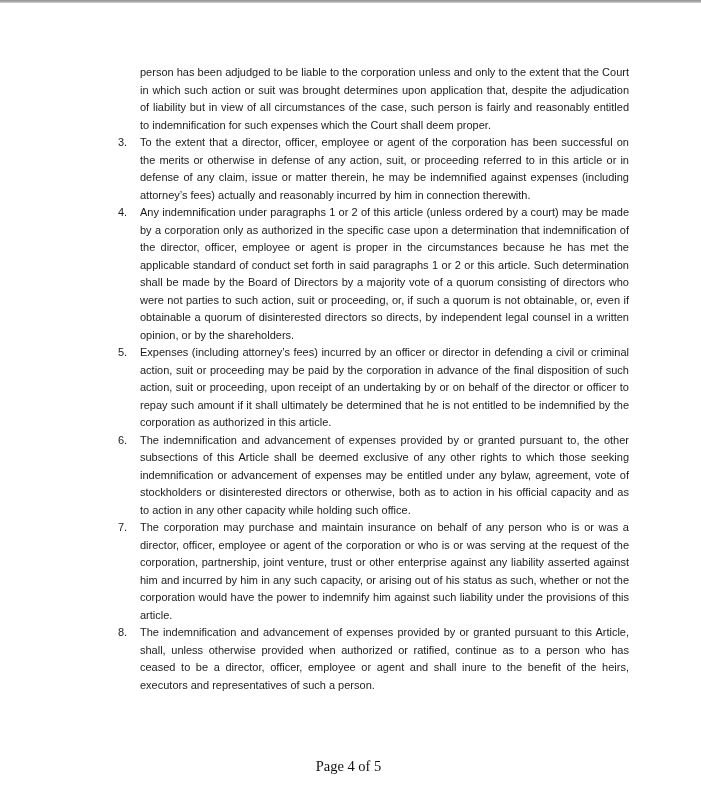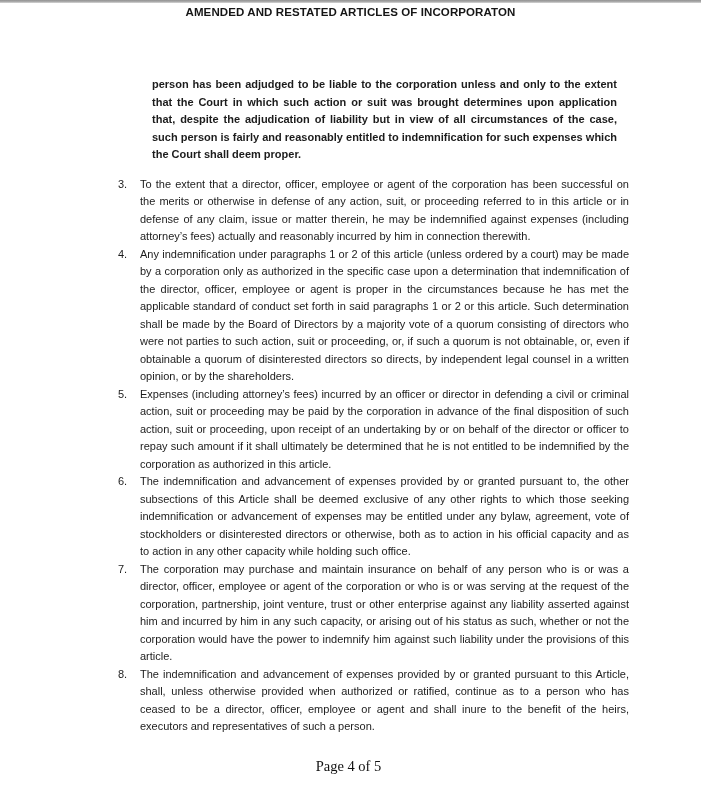--- a/index.html
+++ b/index.html
@@ -34,21 +34,21 @@
   .doc-body {
     position: absolute;
     top: 64px;
     left: 140px;
     width: 489px;
     font-size: 11px;
     line-height: 17.5px;
     text-align: justify;
     text-justify: inter-word;
   }
-  .para { margin: 12px; font-weight: bold; }
+  .para { margin: 0; }
   .list-item {
     position: relative;
     margin: 0;
   }
   .item-number {
     position: absolute;
     left: -22px;
     top: 0;
     text-align: left;
   }
@@ -60,21 +60,20 @@
     font-size: 14.5px;
     color: #111111;
   }
 </style>
 </head>
 <body>
 
 <div class="top-bar"></div>
 
 <div class="doc-header">
-  <div>AMENDED AND RESTATED ARTICLES OF INCORPORATON</div>
 </div>
 
 <div class="doc-body">
   <p class="para">person has been adjudged to be liable to the corporation unless and only to the extent that the Court in which such action or suit was brought determines upon application that, despite the adjudication of liability but in view of all circumstances of the case, such person is fairly and reasonably entitled to indemnification for such expenses which the Court shall deem proper.</p>
 
   <div class="list-item">
     <span class="item-number">3.</span>
     <span>To the extent that a director, officer, employee or agent of the corporation has been successful on the merits or otherwise in defense of any action, suit, or proceeding referred to in this article or in defense of any claim, issue or matter therein, he may be indemnified against expenses (including attorney’s fees) actually and reasonably incurred by him in connection therewith.</span>
   </div>
 

